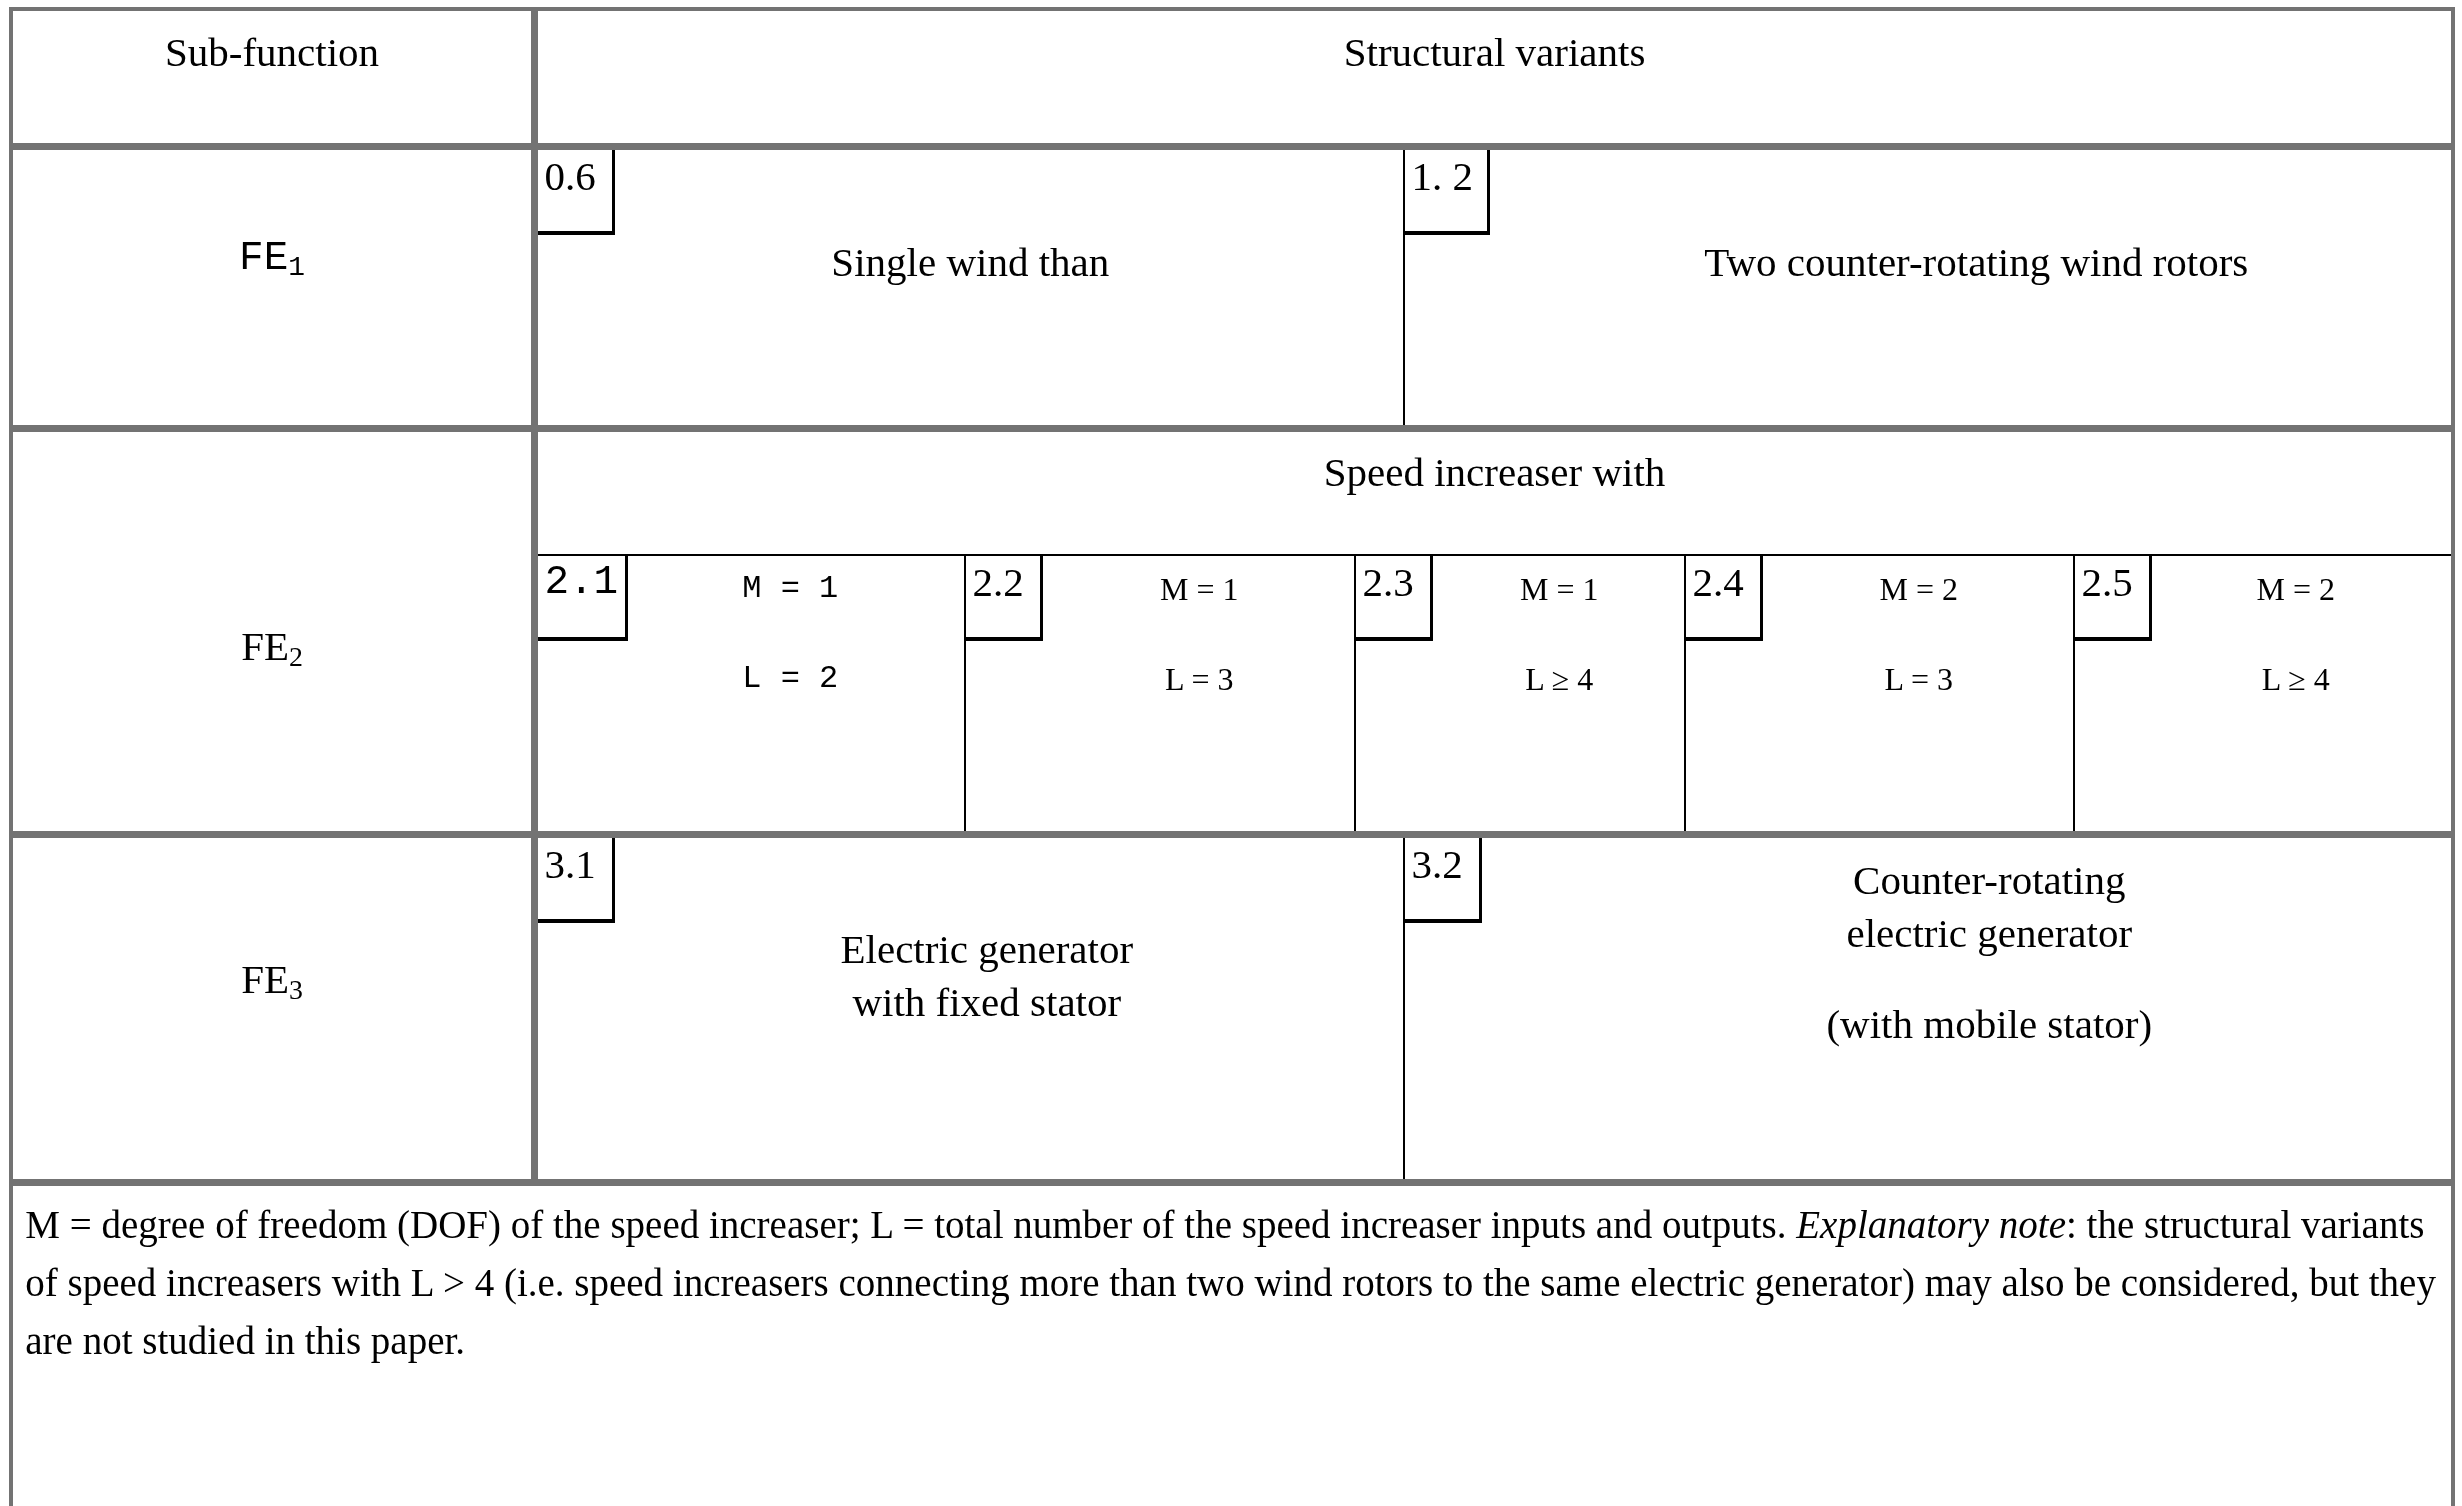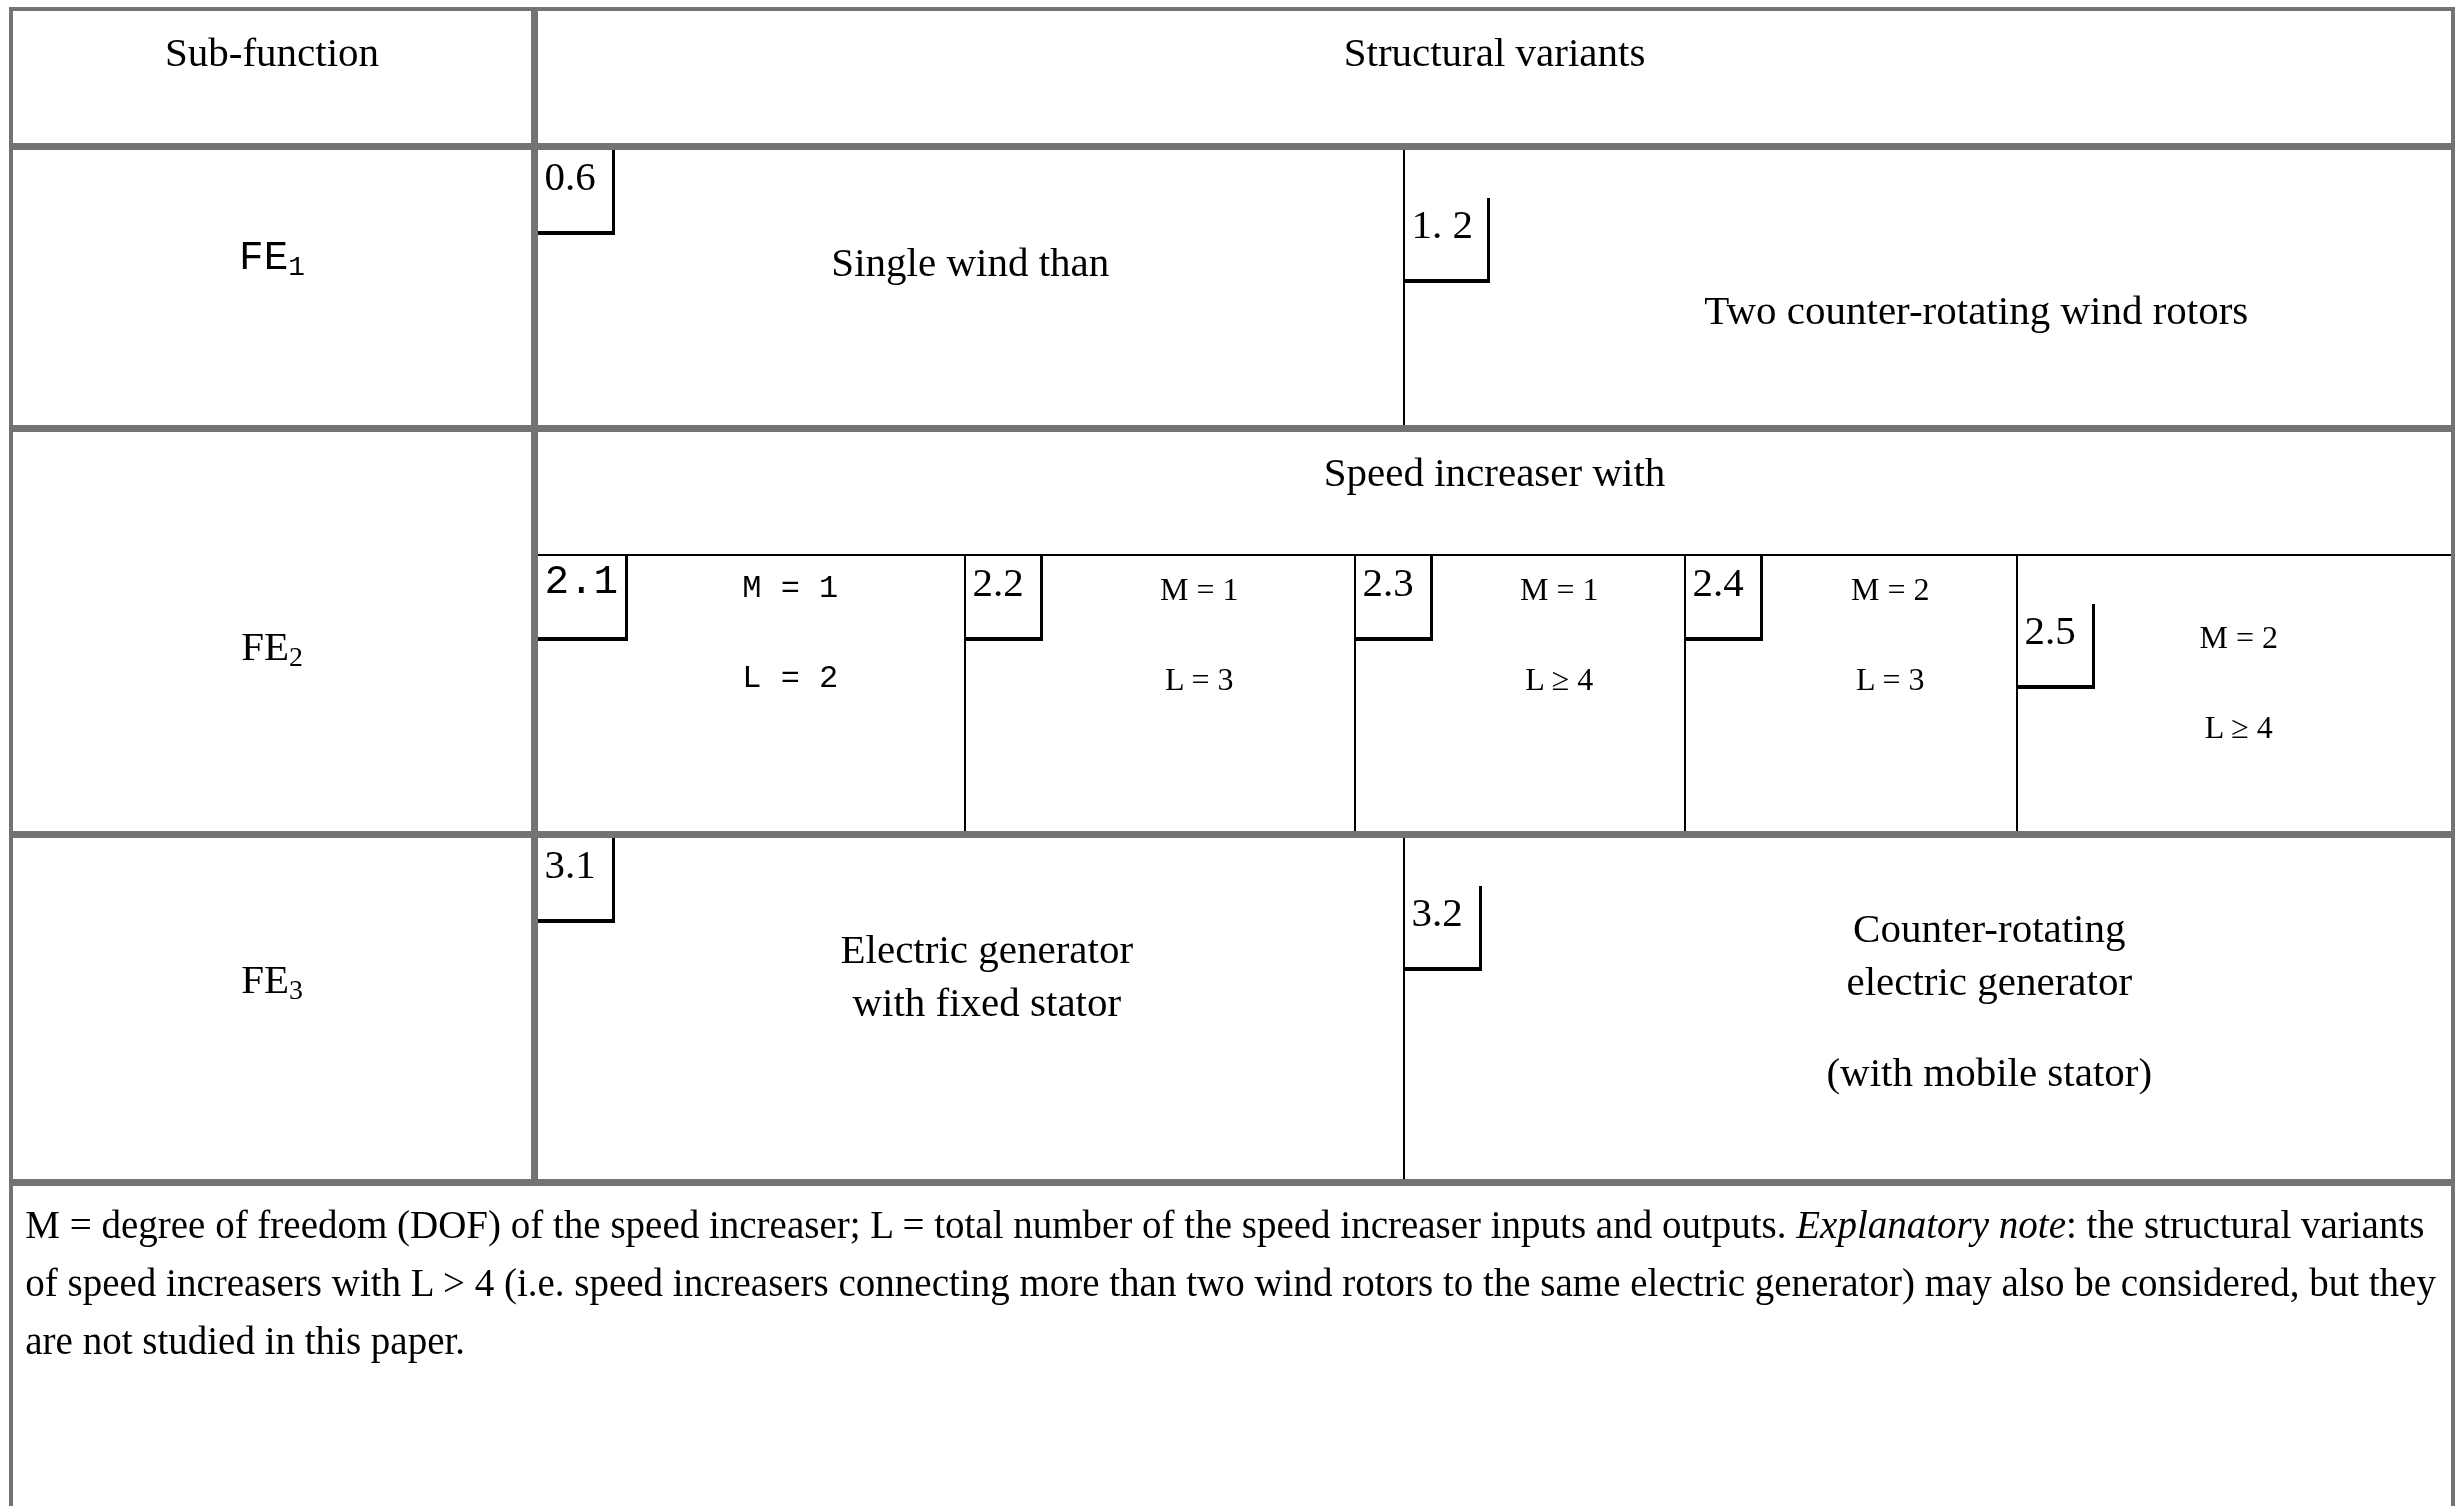--- a/index.html
+++ b/index.html
@@ -103,21 +103,21 @@
     height: 100%;
     box-sizing: border-box;
   }
   .subcell {
     position: relative;
     box-sizing: border-box;
     border-right: 2px solid #000000;
     flex: 0 0 auto;
     height: 100%;
   }
-  .subcell:last-child { border-right: none; margin-top: 48px; }
+  .subcell:last-child { border-right: none; }
   .subcell .ml {
     font-size: 32px;
     text-align: center;
     line-height: 1.0;
     padding-top: 17px;
     padding-left: 79px;
   }
   .subcell .ml .l2 {
     display: block;
     padding-top: 58px;
@@ -208,21 +208,21 @@
           </div>
 
           <div class="subcell tagcell" style="width:330px;">
             <div class="tag">2.3</div>
             <div class="ml">
               <span>M = 1</span>
               <span class="l2">L ≥ 4</span>
             </div>
           </div>
 
-          <div class="subcell tagcell" style="width:332px;">
+          <div class="subcell tagcell" style="width:389px;">
             <div class="tag">2.4</div>
             <div class="ml">
               <span>M = 2</span>
               <span class="l2">L = 3</span>
             </div>
           </div>
 
           <div class="subcell tagcell" style="width:363px;">
             <div class="tag">2.5</div>
             <div class="ml">

